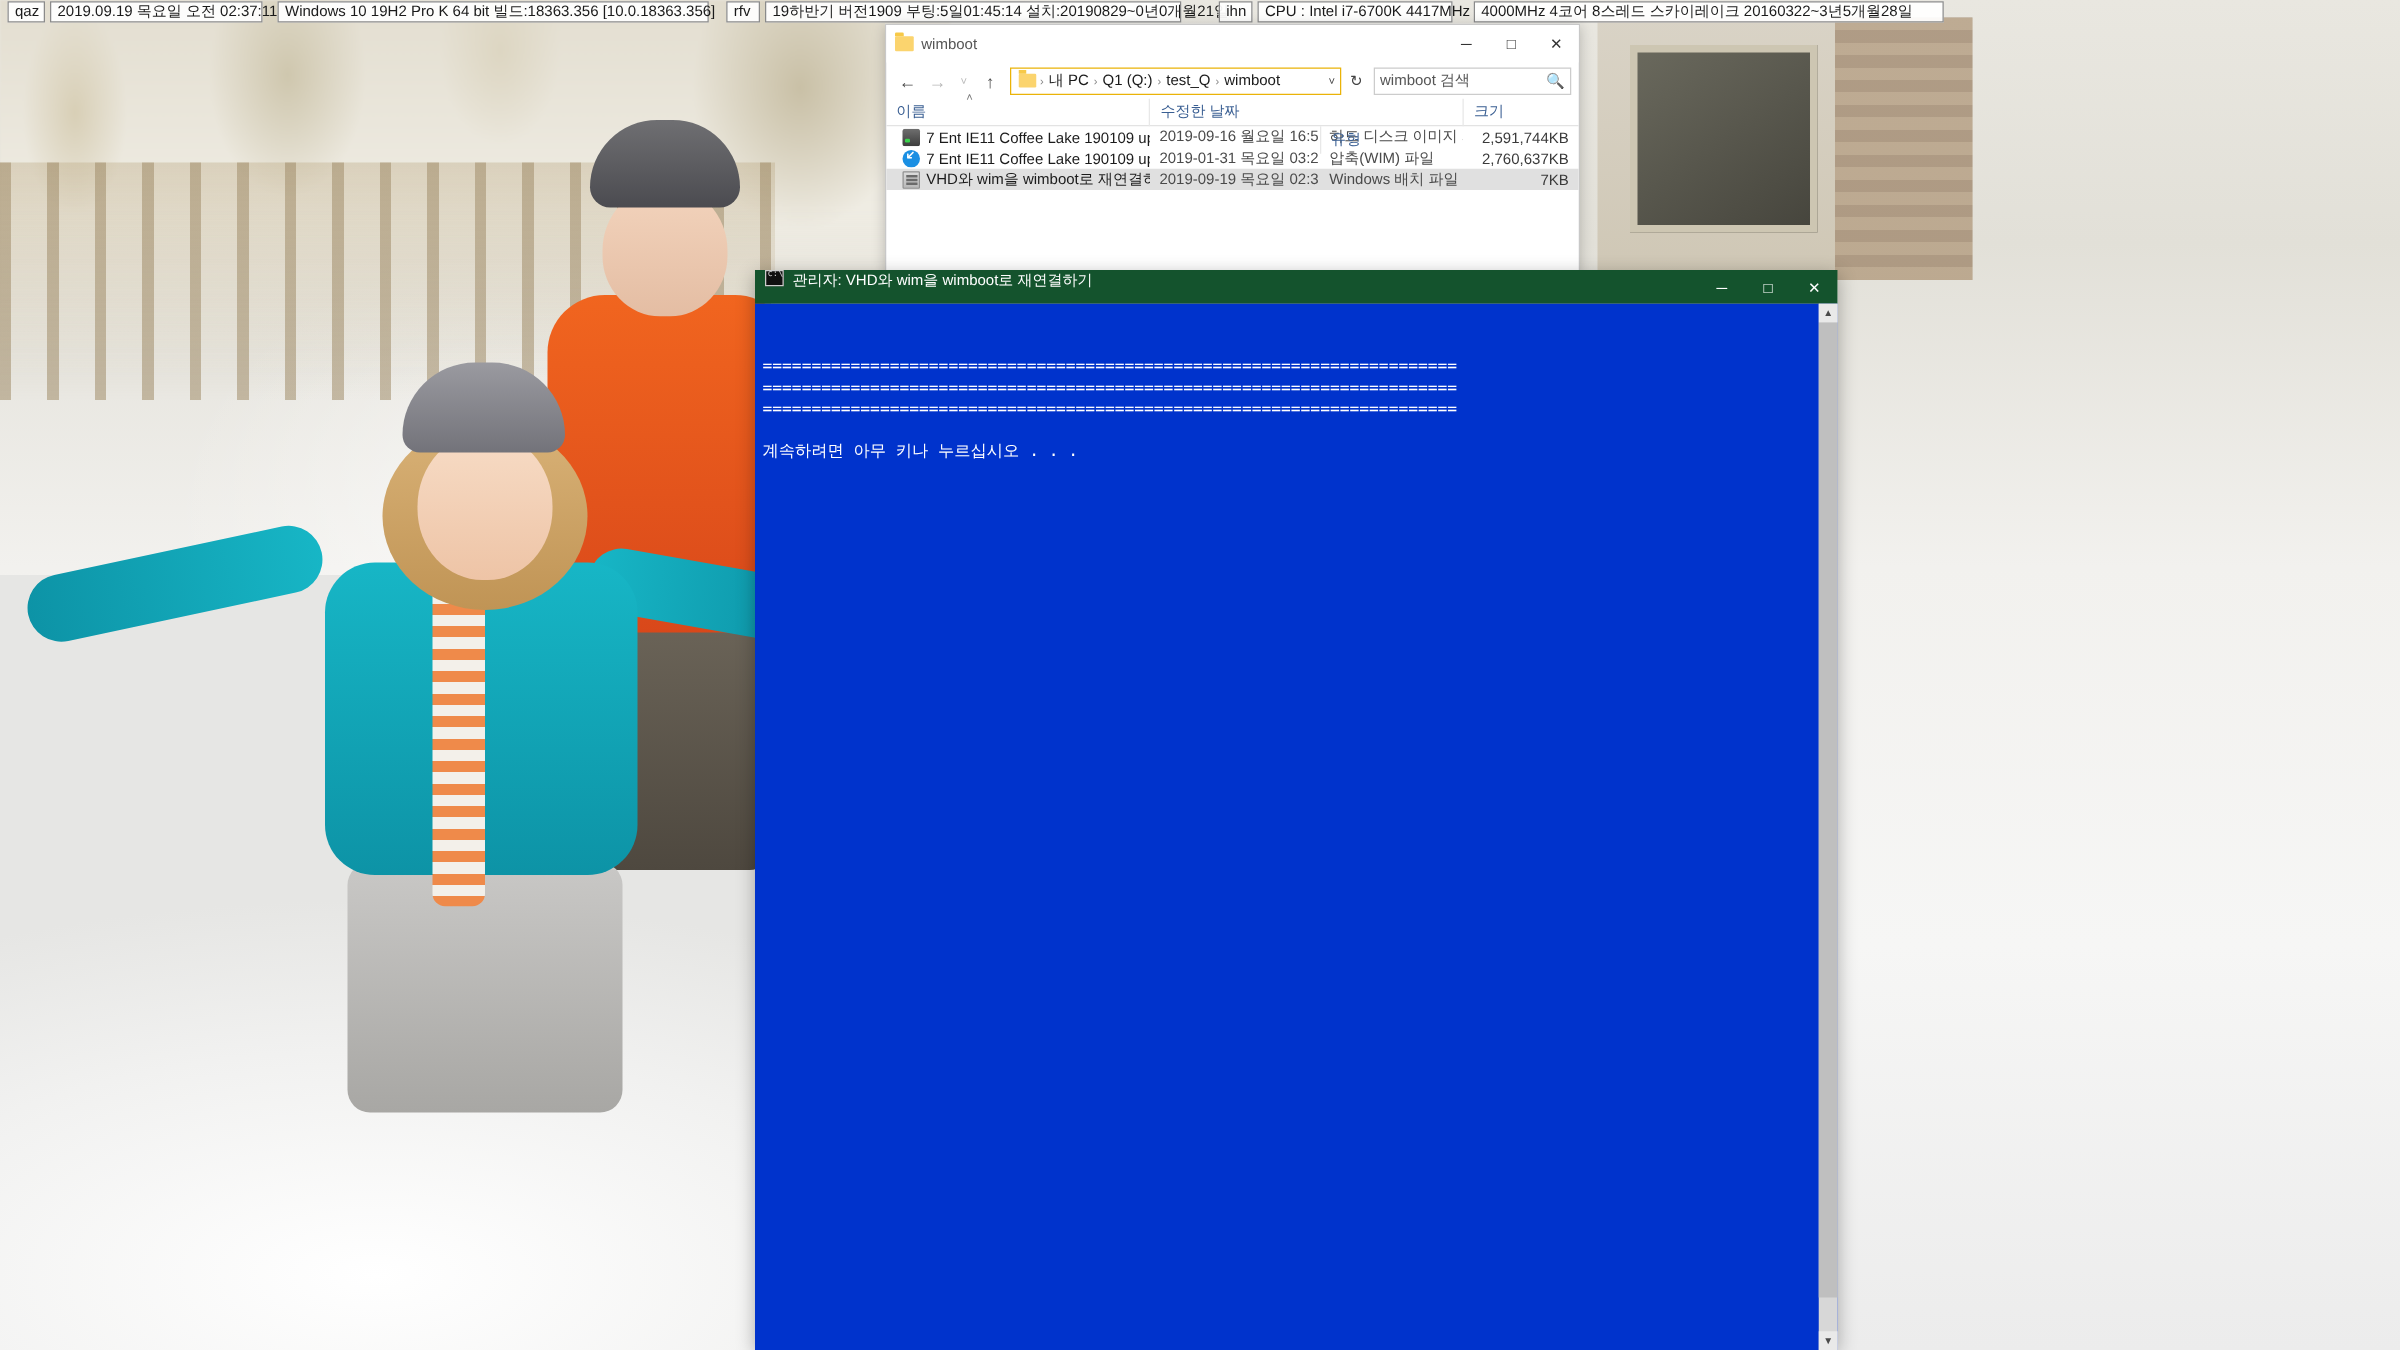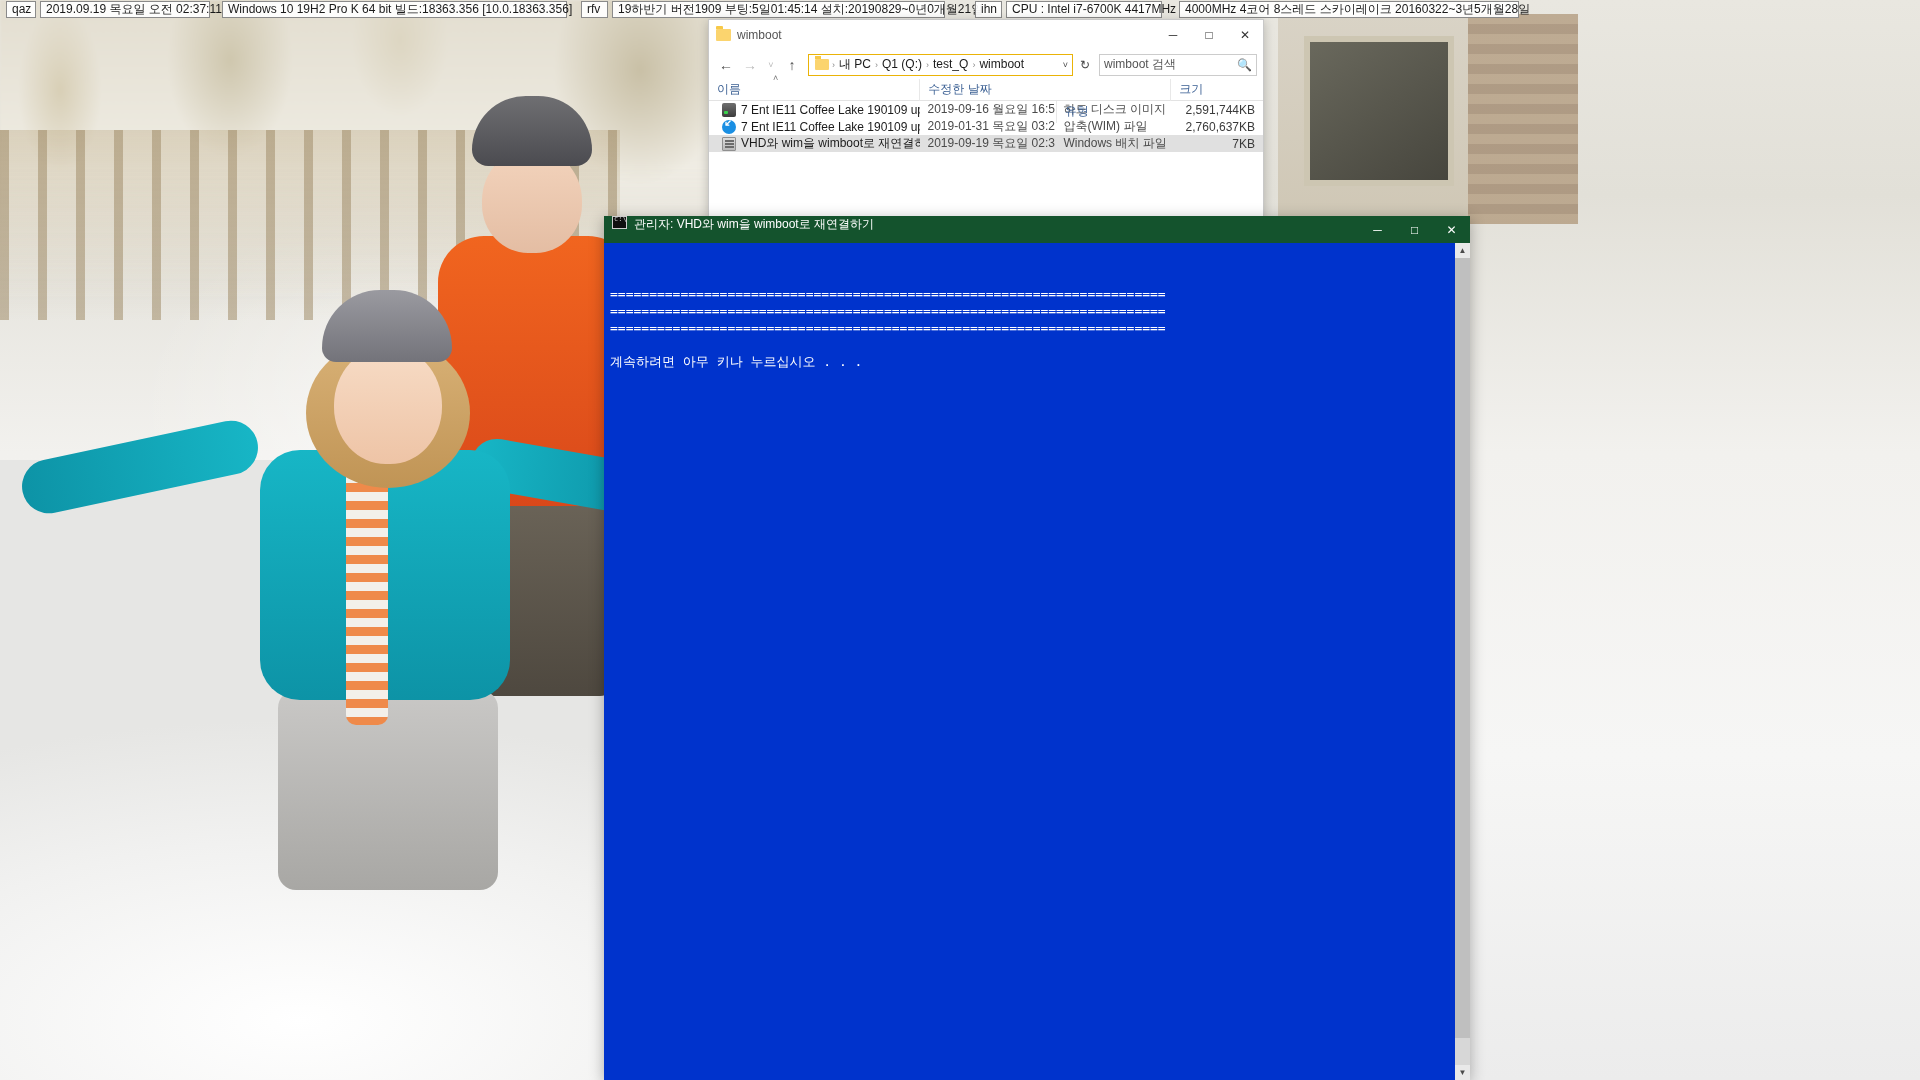--- a/index.html
+++ b/index.html
@@ -249,21 +249,21 @@
 </div>
 
 <div id="topbar">
     <div class="chip" style="left: 6px; width: 30px;">qaz</div>
     <div class="chip" style="left: 40px; width: 170px;">2019.09.19 목요일 오전 02:37:11</div>
     <div class="chip" style="left: 222px; width: 345px;">Windows 10 19H2 Pro K 64 bit 빌드:18363.356 [10.0.18363.356]</div>
     <div class="chip" style="left: 581px; width: 27px;">rfv</div>
     <div class="chip" style="left: 612px; width: 333px;">19하반기 버전1909 부팅:5일01:45:14 설치:20190829~0년0개월21일</div>
     <div class="chip" style="left: 975px; width: 27px;">ihn</div>
     <div class="chip" style="left: 1006px; width: 156px;">CPU : Intel i7-6700K 4417MHz</div>
-    <div class="chip" style="left: 1179px; width: 340px;">4000MHz 4코어 8스레드 스카이레이크 20160322~3년5개월28일</div>
+    <div class="chip" style="left: 1179px; width: 376px;">4000MHz 4코어 8스레드 스카이레이크 20160322~3년5개월28일</div>
   </div>
 
 <div id="explorer">
 
   <div id="exp-titlebar">
     <div class="folder-ico"></div>
     <div class="ttl">wimboot</div>
     <div class="winbtns">
       <div class="winbtn">─</div>
       <div class="winbtn">□</div>

